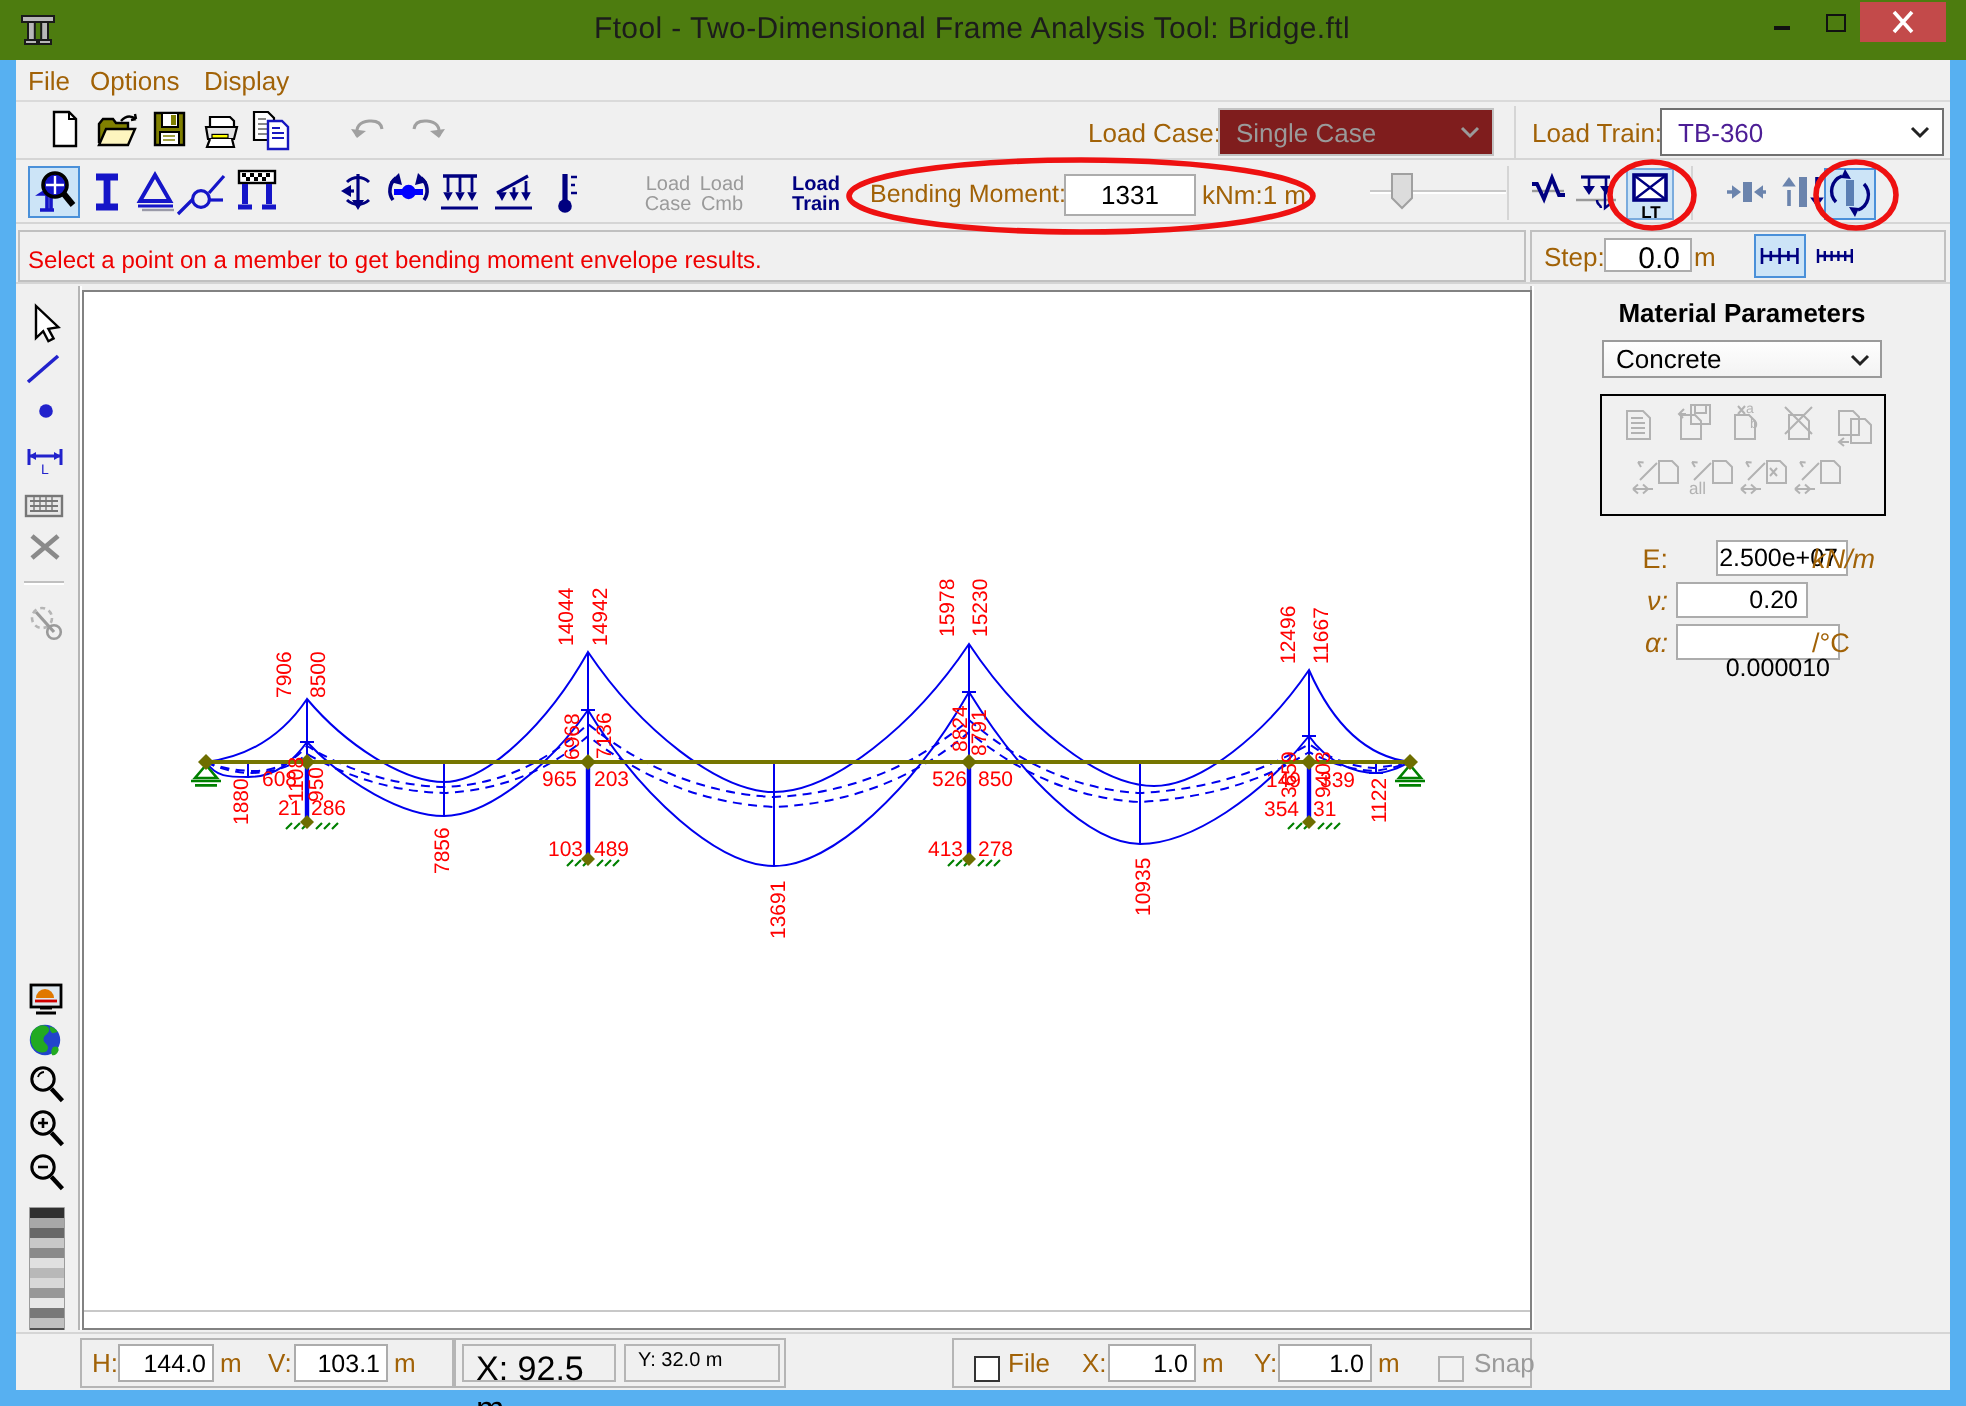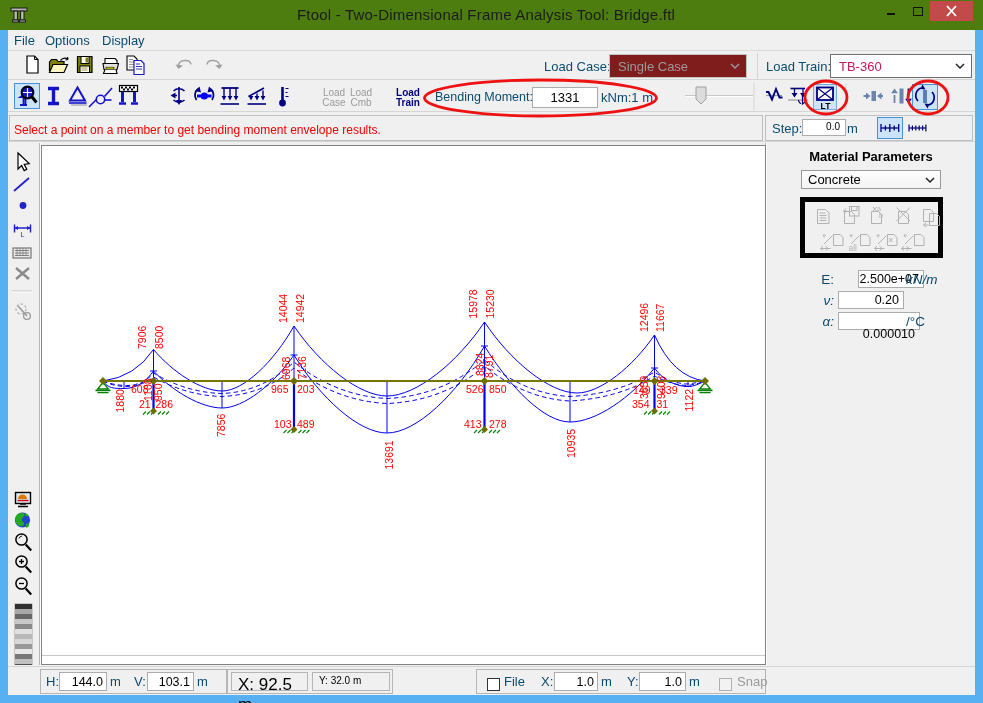--- a/index.html
+++ b/index.html
@@ -1,19 +1,19 @@
 <!DOCTYPE html>
 <html><head>
 <meta charset="utf-8">
 <style>
 *{margin:0;padding:0;box-sizing:border-box;}
 html,body{width:983px;height:703px;overflow:hidden;}
 body{font-family:"Liberation Sans",sans-serif;position:relative;background:#57b0f1;}
 .abs{position:absolute;}
-.lbl{position:absolute;font-size:13px;color:#0c4a6e;white-space:nowrap;}
+.lbl{position:absolute;font-size:13px;color:#a16207;white-space:nowrap;}
 .txtbox{position:absolute;background:#fff;border:1px solid #acacac;font-size:13px;color:#000;text-align:right;white-space:nowrap;}
 </style>
 </head>
 <body>
 
 <div class="abs" style="left:0;top:0;width:983px;height:30px;background:#4d7c0f;">
   <svg class="abs" style="left:10px;top:6px;" width="18" height="18" viewBox="0 0 18 18">
     <rect x="1" y="2" width="16" height="3" fill="#b8b8b8" stroke="#1a1a1a" stroke-width="1"></rect>
     <rect x="4" y="5" width="3.4" height="9" fill="#b8b8b8" stroke="#1a1a1a" stroke-width="1"></rect>
     <rect x="10.6" y="5" width="3.4" height="9" fill="#b8b8b8" stroke="#1a1a1a" stroke-width="1"></rect>
@@ -73,21 +73,21 @@
     <span class="lbl" style="left:536px;top:7px;">Load Case:</span>
     <div class="abs" style="left:601px;top:2px;width:138px;height:24px;background:#7f1d1d;border:1px solid #c2c2c2;">
       <span style="position:absolute;left:8px;top:4px;font-size:13px;color:#9a9a9a;">Single Case</span>
       <svg class="abs" style="right:6px;top:8px;" width="10" height="8">
           <path d="M1 1 l4 4 l4-4" stroke="#9a9a9a" stroke-width="1.5" fill="none"></path>
         </svg>
     </div>
     <div class="abs" style="left:749px;top:1px;width:1px;height:26px;background:#d5d5d5;"></div>
     <span class="lbl" style="left:758px;top:7px;">Load Train:</span>
     <div class="abs" style="left:822px;top:2px;width:142px;height:24px;background:#fff;border:1px solid #707070;">
-      <span style="position:absolute;left:8px;top:4px;font-size:13px;color:#be185d;">TB-360</span>
+      <span style="position:absolute;left:8px;top:4px;font-size:13px;color:#4c1d95;">TB-360</span>
       <svg class="abs" style="right:6px;top:8px;" width="10" height="8">
           <path d="M1 1 l4 4 l4-4" stroke="#222" stroke-width="1.5" fill="none"></path>
         </svg>
     </div>
   </div>
 
   <div class="abs" style="left:0;top:51px;width:967px;height:31px;border-bottom:1px solid #d5d5d5;" id="row2">
     <svg class="abs" style="left:0;top:0;" width="967" height="31" viewBox="8 81 967 31">
 
       <rect x="14.5" y="83.5" width="25" height="25" fill="#cce4f7" stroke="#4a90d9"></rect>
@@ -186,21 +186,21 @@
     <svg class="abs" style="left:686px;top:5px;" width="14" height="20">
         <path d="M2 1 h10 v12 l-5 5 l-5-5 z" fill="#dcdcdc" stroke="#a0a0a0"></path>
       </svg>
   </div>
 
   <div class="abs" style="left:0;top:83px;width:967px;height:29px;border-bottom:1px solid #d5d5d5;" id="row3">
     <div class="abs" style="left:1px;top:2px;width:754px;height:26px;border:1px solid #c0c0c0;"></div>
     <div class="abs" style="left:757px;top:2px;width:208px;height:26px;border:1px solid #c0c0c0;"></div>
     <div class="abs" style="left:6px;top:10px;font-size:12px;color:#ee0000;">Select a point on a member to get bending moment envelope results.</div>
     <span class="lbl" style="left:764px;top:8px;">Step:</span>
-    <div class="txtbox" style="left:794px;top:6px;width:44px;height:17px;padding:1px 5px 0 0;font-size:10px;">0.0</div>
+    <div class="txtbox" style="left:794px;top:6px;width:44px;height:17px;padding:1px 5px 0 0;font-size:15px;">0.0</div>
     <span class="lbl" style="left:839px;top:8px;">m</span>
     <svg class="abs" style="left:869px;top:4px;" width="70" height="22" viewBox="0 0 70 22">
       <rect x="0.5" y="0.5" width="25" height="21" fill="#cce4f7" stroke="#4a90d9"></rect>
       <g stroke="#000080" stroke-width="1.3">
         <path d="M4 11 h18"></path>
           <path d="M4 7 v8 M12.8 7 v8 M21.7 7 v8"></path>
           <path d="M8.4 8.5 v5 M17.2 8.5 v5"></path>
       </g>
       <g stroke="#000080" stroke-width="1.2">
         <path d="M32 11 h17"></path>
@@ -387,21 +387,21 @@
     </svg>
 
     <div class="abs" style="left:759px;top:0;width:208px;height:522px;background:#f0f0f0;" id="rightpanel">
       <div class="abs" style="left:0;top:6px;width:208px;text-align:center;font-size:13px;font-weight:bold;">Material Parameters</div>
       <div class="abs" style="left:34px;top:27px;width:140px;height:19px;background:linear-gradient(#fefefe,#f3f3f3);border:1px solid #9a9a9a;">
         <span style="position:absolute;left:6px;top:1px;font-size:13px;">Concrete</span>
         <svg class="abs" style="right:5px;top:6px;" width="10" height="8">
             <path d="M1 1 l4 4 l4-4" stroke="#222" stroke-width="1.5" fill="none"></path>
           </svg>
       </div>
-      <div class="abs" style="left:33px;top:54px;width:143px;height:61px;border:5px solid #000000;padding-left:34px;">
+      <div class="abs" style="left:33px;top:54px;width:143px;height:61px;border:1px solid #000000;padding-left:34px;">
         <svg class="abs" style="left:0;top:0;" width="141" height="59" viewBox="0 0 141 59">
           <g stroke="#b2b2b2" fill="none" stroke-width="1">
             <path d="M12.5 7.5 h8 l3.5 3.5 v10.5 h-11.5 z"></path>
               <path d="M14.5 11 h6 m-6 2.5 h7 m-7 2.5 h7 m-7 2.5 h7"></path>
             <path d="M39.5 9.5 h7 l3 3 v9 h-10 z"></path>
               <rect x="44.5" y="4.5" width="9.5" height="9.5"></rect>
               <rect x="46.5" y="4.5" width="5.5" height="4"></rect>
               <path d="M41 6.5 l-2.5 2.5 l2 2 m-2-2 h3.5"></path>
             <path d="M66.5 9.5 h7 l3 3 v9 h-10 z"></path>
               <path d="M68 5 l3.5 4 m0-4 l-3.5 4"></path>

